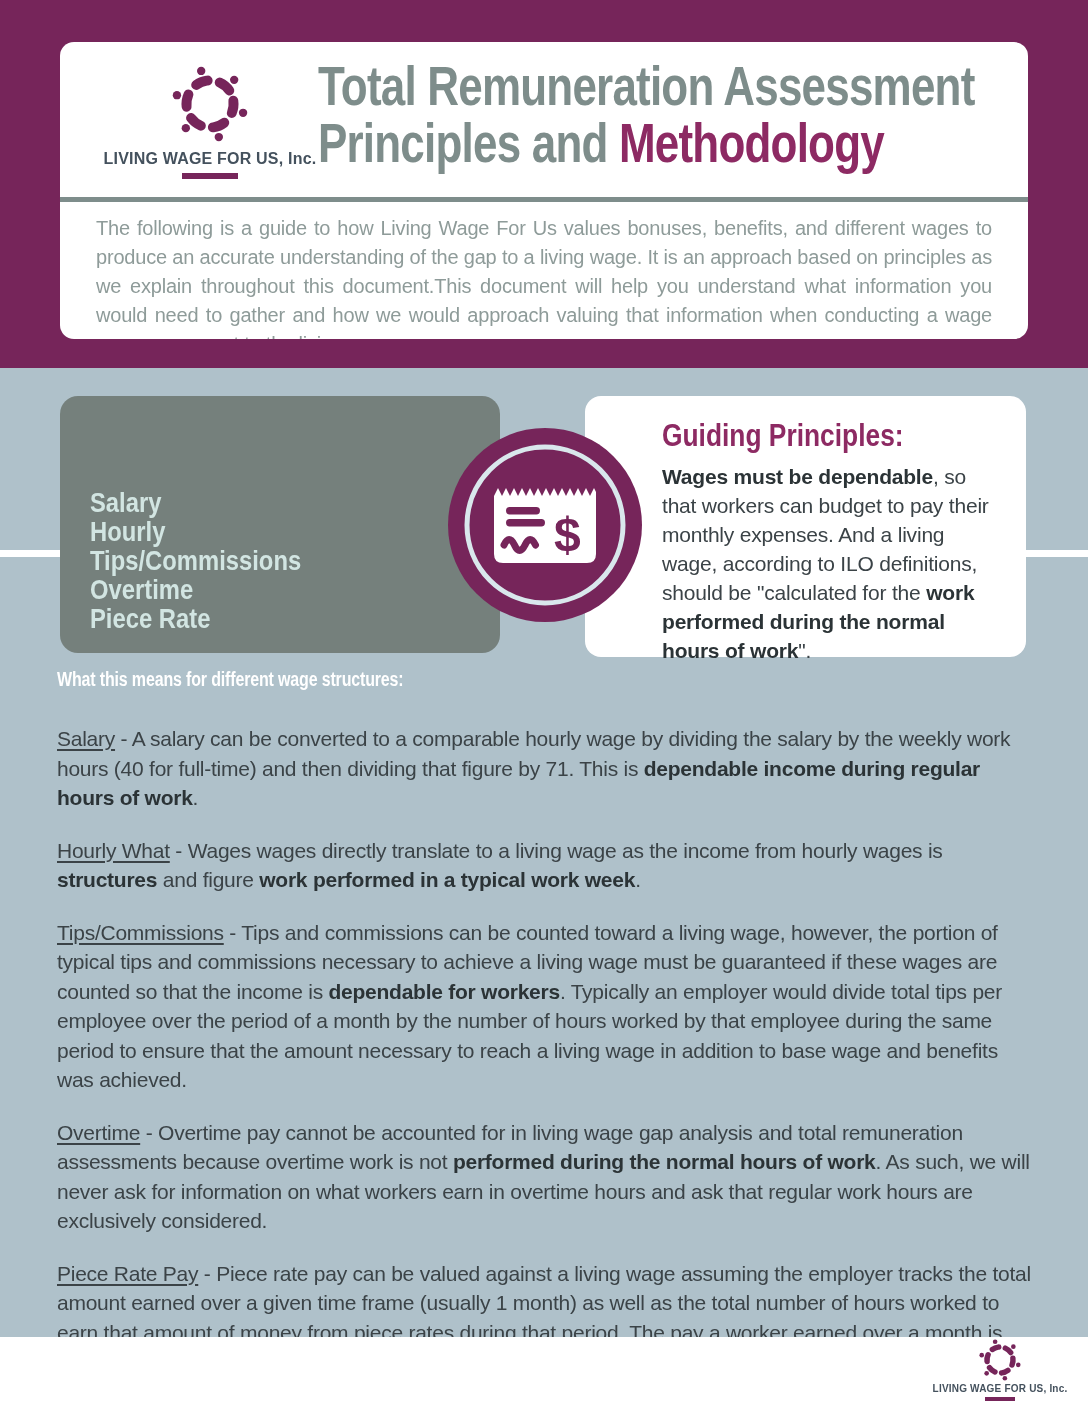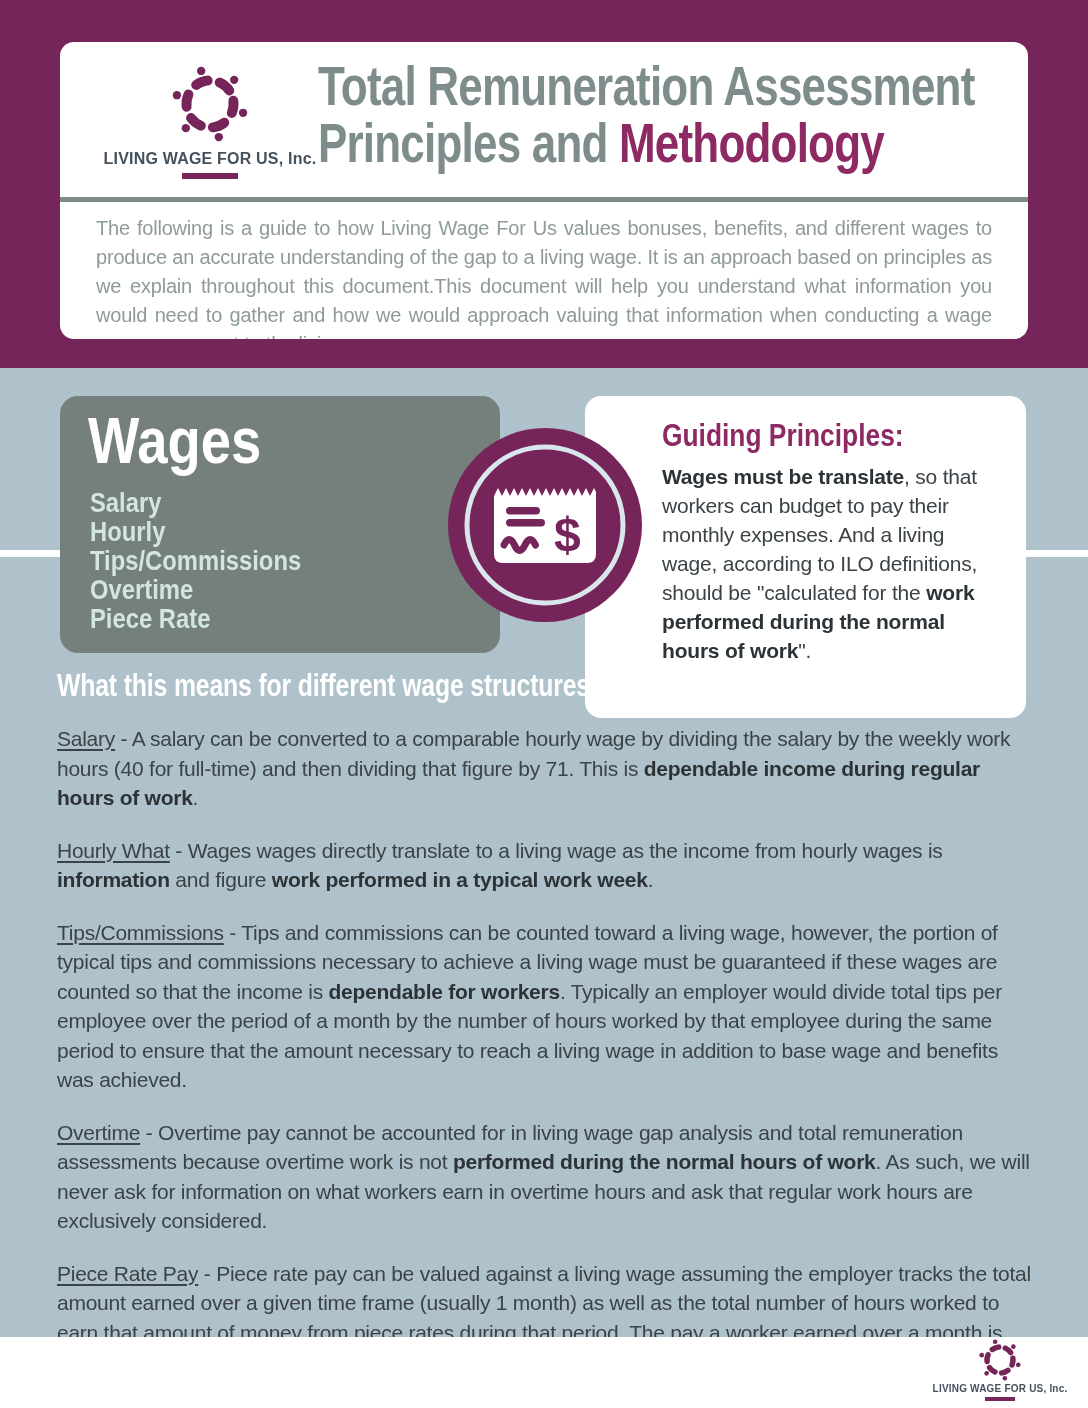--- a/index.html
+++ b/index.html
@@ -38,26 +38,26 @@
   .wages-box{left:60px;top:396px;width:440px;height:257px;background:var(--box);border-radius:18px;}
   .wages-title{position:absolute;left:28px;top:8px;font-size:64px;font-weight:bold;color:var(--white);
                text-decoration:underline;text-decoration-thickness:7px;text-underline-offset:9px;}
   .wages-items{position:absolute;left:30px;top:92px;}
   .wages-item{font-size:28px;font-weight:bold;line-height:29px;color:var(--list_color);}
 
   
   .circle-badge{left:448px;top:428px;width:194px;height:194px;z-index:3;}
 
   
-  .gp-card{left:585px;top:396px;width:441px;height:322px;background:var(--white);border-radius:16px;}
+  .gp-card{left:585px;top:396px;width:441px;height:261px;background:var(--white);border-radius:16px;}
   .gp-title{position:absolute;left:77px;top:22px;font-size:31px;font-weight:bold;color:var(--purple_bright);}
   .gp-body{position:absolute;left:77px;top:66px;width:332px;font-size:21px;line-height:29px;color:var(--body_text);letter-spacing:-.2px;}
 
   
-  .section-heading{left:57px;top:668px;font-size:31px;font-weight:bold;color:var(--white);letter-spacing:-.2px;}
+  .section-heading{left:57px;top:668px;font-size:20px;font-weight:bold;color:var(--white);letter-spacing:-.2px;}
   .paragraphs{left:57px;top:724px;width:978px;}
   .paragraphs p{font-size:21px;line-height:29.5px;color:var(--body_text);letter-spacing:-.25px;margin-bottom:23px;}
   .b{font-weight:bold;color:var(--bold_text);}
   .u{text-decoration:underline;text-underline-offset:3px;}
 
   
   .footer-strip{left:0;top:1337px;width:1088px;height:71px;background:var(--white);}
   .footer-logo{position:absolute;left:925px;top:2px;width:150px;text-align:center;}
   .footer-logo svg{display:block;margin:0 auto;}
   .footer-logo-text{margin-top:2px;font-size:10px;font-weight:bold;color:var(--logo_text);letter-spacing:.2px;}
@@ -92,52 +92,51 @@
   </div>
   <div class="card-divider"></div>
   <p class="intro">The following is a guide to how Living Wage For Us values bonuses, benefits, and different wages to produce an accurate understanding of the gap to a living wage. It is an approach based on principles as we explain throughout this document.This document will help you understand what information you would need to gather and how we would approach valuing that information when conducting a wage gap assessment to the living wage.</p>
 </div>
 
 <div class="abs content-bg"></div>
 <div class="abs deco-line deco-left"></div>
 <div class="abs deco-line deco-right"></div>
 
 <div class="abs wages-box">
-  <div class="wages-title"><span class="cond85">Wages</span></div>
   <div class="wages-items">
     <div class="wages-item"><span class="cond85">Salary</span></div>
     <div class="wages-item"><span class="cond85">Hourly</span></div>
     <div class="wages-item"><span class="cond85">Tips/Commissions</span></div>
     <div class="wages-item"><span class="cond85">Overtime</span></div>
     <div class="wages-item"><span class="cond85">Piece Rate</span></div>
   </div>
 </div>
 
 <div class="abs gp-card">
   <div class="gp-title"><span class="cond85">Guiding Principles:</span></div>
-  <div class="gp-body"><span class="b">Wages must be translate</span><span>, so that workers can budget to pay their monthly expenses. And a living wage, according to ILO definitions, should be "calculated for the </span><span class="b">work performed during the normal hours of work</span><span>".</span></div>
+  <div class="gp-body"><span class="b">Wages must be dependable</span><span>, so that workers can budget to pay their monthly expenses. And a living wage, according to ILO definitions, should be "calculated for the </span><span class="b">work performed during the normal hours of work</span><span>".</span></div>
 </div>
 
 <svg class="abs circle-badge" viewBox="0 0 194 194">
   <circle cx="97" cy="97" r="97" fill="#76255A"></circle>
   <circle cx="97" cy="97" r="78" fill="none" stroke="#D9E7EC" stroke-width="5"></circle>
   <g>
     <path fill="#FFFFFF" d="M46 68 L50 60 L54 68 L58 60 L62 68 L66 60 L70 68 L74 60 L78 68 L82 60 L86 68 L90 60 L94 68 L98 60 L102 68 L106 60 L110 68 L114 60 L118 68 L122 60 L126 68 L130 60 L134 68 L138 60 L142 68 L146 60 L148 64 L148 126 Q148 135 139 135 L55 135 Q46 135 46 126 Z"></path>
     <rect x="58" y="79" width="34" height="7.5" rx="3.7" fill="#76255A"></rect>
     <rect x="58" y="91" width="39" height="7.5" rx="3.7" fill="#76255A"></rect>
     <path d="M56 117 q5 -11 10.5 0 q5 11 10.5 0 q5 -11 10.5 0" fill="none" stroke="#76255A" stroke-width="7" stroke-linecap="round"></path>
     <text x="106" y="123" font-family="Liberation Sans, sans-serif" font-size="48" font-weight="bold" fill="#76255A">$</text>
   </g>
 </svg>
 
 <div class="abs section-heading"><span class="cond">What this means for different wage structures:</span></div>
 
 <div class="abs paragraphs">
   <p><span class="u">Salary</span><span> - A salary can be converted to a comparable hourly wage by dividing the salary by the weekly work hours (40 for full-time) and then dividing that figure by 71. This is </span><span class="b">dependable income during regular hours of work</span><span>.</span></p>
-  <p><span class="u">Hourly What</span><span> - Wages wages directly translate to a living wage as the income from hourly wages is </span><span class="b">information</span><span> and figure </span><span class="b">work performed in a typical work week</span><span>.</span></p>
+  <p><span class="u">Hourly What</span><span> - Wages wages directly translate to a living wage as the income from hourly wages is </span><span class="b">structures</span><span> and figure </span><span class="b">work performed in a typical work week</span><span>.</span></p>
   <p><span class="u">Tips/Commissions</span><span> - Tips and commissions can be counted toward a living wage, however, the portion of typical tips and commissions necessary to achieve a living wage must be guaranteed if these wages are counted so that the income is </span><span class="b">dependable for workers</span><span>. Typically an employer would divide total tips per employee over the period of a month by the number of hours worked by that employee during the same period to ensure that the amount necessary to reach a living wage in addition to base wage and benefits was achieved.</span></p>
   <p><span class="u">Overtime</span><span> - Overtime pay cannot be accounted for in living wage gap analysis and total remuneration assessments because overtime work is not </span><span class="b">performed during the normal hours of work</span><span>. As such, we will never ask for information on what workers earn in overtime hours and ask that regular work hours are exclusively considered.</span></p>
   <p><span class="u">Piece Rate Pay</span><span> - Piece rate pay can be valued against a living wage assuming the employer tracks the total amount earned over a given time frame (usually 1 month) as well as the total number of hours worked to earn that amount of money from piece rates during that period. The pay a worker earned over a month is divided by the total hours worked for the month to produce an hourly rate of pay. However, even if a worker worked 50 hours per week, no more than 40 hours can be counted to ensure that only </span><span class="b">work performed in a typical work week</span></p>
 </div>
 
 <div class="abs footer-strip">
   <div class="footer-logo">
     <svg width="42" height="42" viewBox="0 0 100 100">
       <g fill="none" stroke="#76255A" stroke-width="13" stroke-linecap="round">
         <circle cx="50" cy="50" r="31" stroke-dasharray="16.5 16" transform="rotate(-8 50 50)"></circle>

